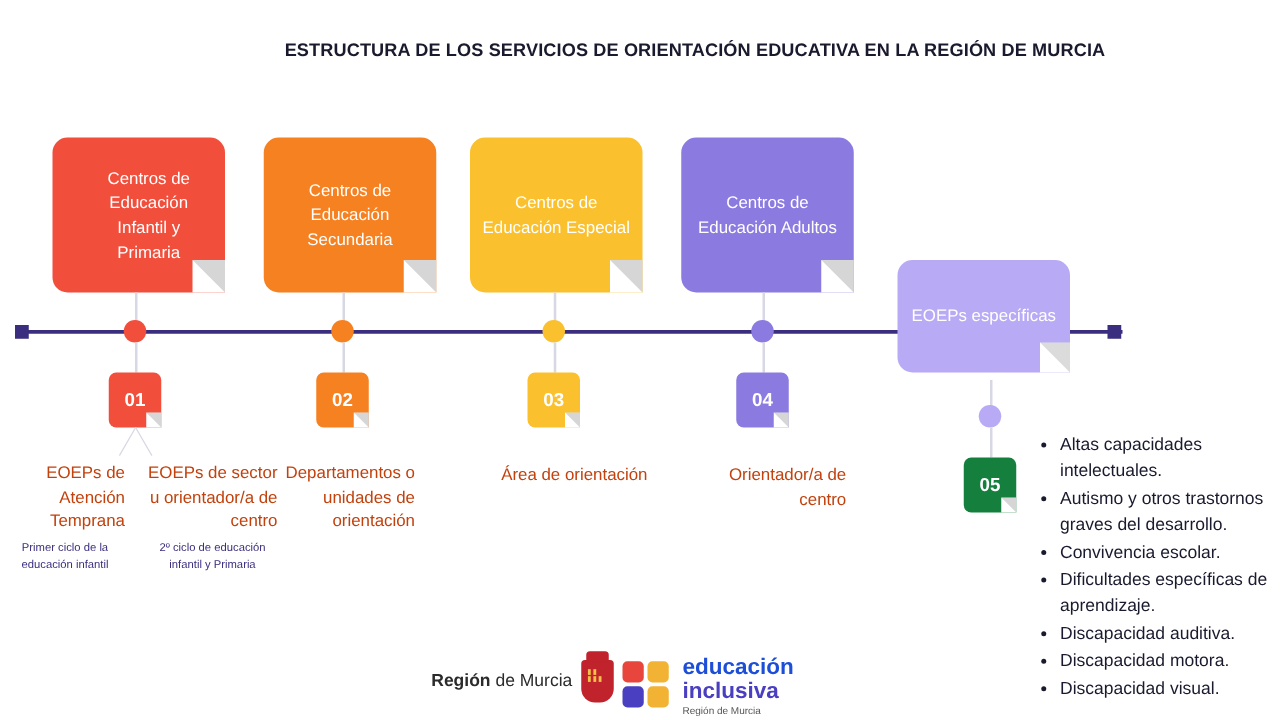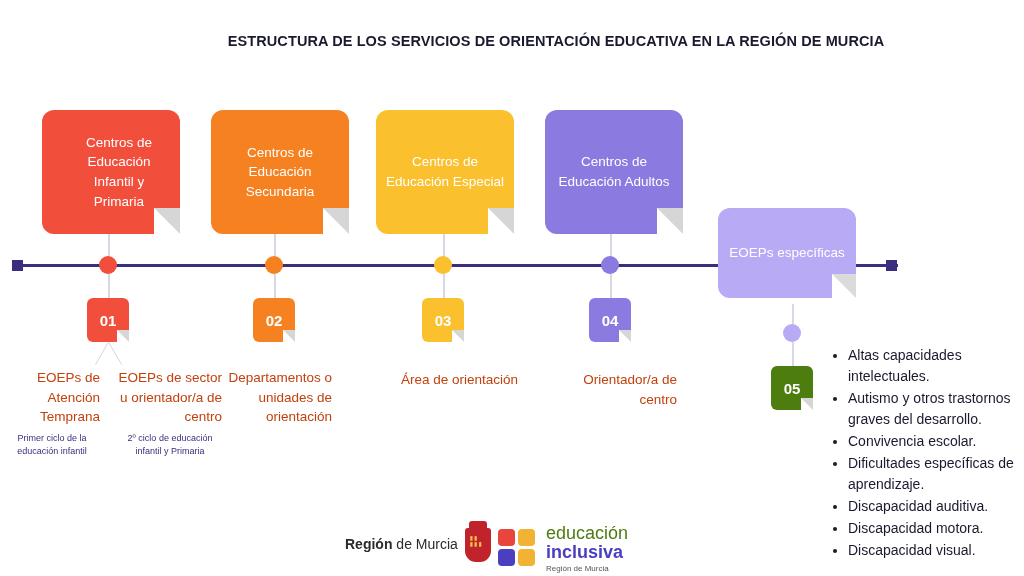--- a/index.html
+++ b/index.html
@@ -277,21 +277,21 @@
   .puzzle {
     width: 40px;
     height: 40px;
     position: relative;
   }
   .pz { position: absolute; width: 17px; height: 17px; border-radius: 4px; }
   .pz.a { left: 0; top: 0; background: #e8453c; }
   .pz.b { left: 20px; top: 0; background: #f2b233; }
   .pz.c { left: 0; top: 20px; background: #4a3fc0; }
   .pz.d { left: 20px; top: 20px; background: #f2b233; }
-  .edu-text .l1 { font-size: 18px; color: #4d7c0f; line-height: 1; }
+  .edu-text .l1 { font-size: 18px; color: #1d4ed8; line-height: 1; font-weight: bold; }
   .edu-text .l2 { font-size: 18px; color: #4a3fc0; font-weight: bold; line-height: 1.15; }
   .edu-text .l3 { font-size: 8px; color: #555; line-height: 1.4; }
 </style>
 </head>
 <body>
 
 <div class="page">
 
   <div class="title">ESTRUCTURA DE LOS SERVICIOS DE ORIENTACIÓN EDUCATIVA EN LA REGIÓN DE MURCIA</div>
 
@@ -359,21 +359,21 @@
   </div>
   <div class="blabel" style="left:555px; top:370px; width:122px;">Orientador/a de centro</div>
 
   <div class="card5">
     <span>EOEPs específicas</span>
     <span class="fold"></span>
   </div>
   <div class="vstem" style="left:792px; top:304px; height:24px;"></div>
   <div class="dot" style="left:783px; top:324px; background:#b9aaf5;"></div>
   <div class="vstem" style="left:792px; top:342px; height:24px;"></div>
-  <div class="badge" style="left:771px; top:366px; background:#4d7c0f;">
+  <div class="badge" style="left:771px; top:366px; background:#15803d;">
     <span>05</span>
     <span class="fold"></span>
   </div>
 
   <div class="bullets">
     <ul>
       <li>Altas capacidades intelectuales.</li>
       <li>Autismo y otros trastornos graves del desarrollo.</li>
       <li>Convivencia escolar.</li>
       <li>Dificultades específicas de aprendizaje.</li>

